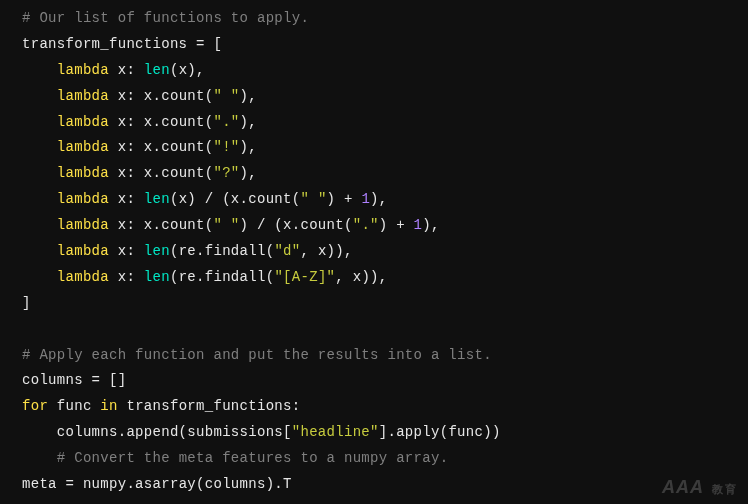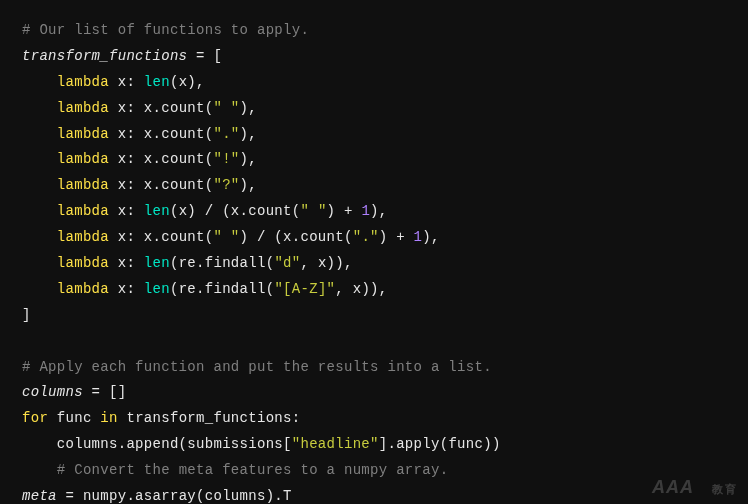--- a/index.html
+++ b/index.html
@@ -7,53 +7,53 @@
     background: #1a1a1a;
     width: 748px;
     height: 504px;
     overflow: hidden;
     font-family: Consolas, 'Courier New', monospace;
     font-size: 14px;
     position: relative;
   }
   .code-block {
     background: #101010;
-    padding: 18px 22px;
+    padding: 6px 22px;
     line-height: 1.85;
     color: #e6e6e6;
     width: 100%;
     height: 100%;
     white-space: pre;
     letter-spacing: 0.3px;
   }
   .tok { display: inline; }
   .c  { color: #7f7f7f; }   
   .kw { color: #fde047; }   
   .op { color: #e6e6e6; }   
-  .id { color: #e6e6e6; font-style: italic; }   
+  .id { color: #e6e6e6; }   
   .fn { color: #00e6c4; }   
   .st { color: #c7cc3e; }   
   .nu { color: #ae81ff; }   
   .watermark {
     position: absolute;
     right: 10px;
     bottom: 6px;
     color: rgba(255,255,255,0.18);
     font-family: Arial, sans-serif;
     font-size: 18px;
     font-weight: bold;
     letter-spacing: 1px;
     font-style: italic;
     pointer-events: none;
   }
   .watermark .sub {
     font-size: 11px;
     font-style: normal;
     letter-spacing: 2px;
-    margin-left: 18px;
+    margin-left: 8px;
   }
 </style>
 </head>
 <body>
 
 <div class="code-block" id="code-root"><div><span class="tok c"># Our list of functions to apply.</span></div><div><span class="tok id">transform_functions</span><span class="tok op"> = [</span></div><div><span class="tok op">    </span><span class="tok kw">lambda</span><span class="tok op"> x: </span><span class="tok fn">len</span><span class="tok op">(x),</span></div><div><span class="tok op">    </span><span class="tok kw">lambda</span><span class="tok op"> x: x.count(</span><span class="tok st">" "</span><span class="tok op">),</span></div><div><span class="tok op">    </span><span class="tok kw">lambda</span><span class="tok op"> x: x.count(</span><span class="tok st">"."</span><span class="tok op">),</span></div><div><span class="tok op">    </span><span class="tok kw">lambda</span><span class="tok op"> x: x.count(</span><span class="tok st">"!"</span><span class="tok op">),</span></div><div><span class="tok op">    </span><span class="tok kw">lambda</span><span class="tok op"> x: x.count(</span><span class="tok st">"?"</span><span class="tok op">),</span></div><div><span class="tok op">    </span><span class="tok kw">lambda</span><span class="tok op"> x: </span><span class="tok fn">len</span><span class="tok op">(x) / (x.count(</span><span class="tok st">" "</span><span class="tok op">) + </span><span class="tok nu">1</span><span class="tok op">),</span></div><div><span class="tok op">    </span><span class="tok kw">lambda</span><span class="tok op"> x: x.count(</span><span class="tok st">" "</span><span class="tok op">) / (x.count(</span><span class="tok st">"."</span><span class="tok op">) + </span><span class="tok nu">1</span><span class="tok op">),</span></div><div><span class="tok op">    </span><span class="tok kw">lambda</span><span class="tok op"> x: </span><span class="tok fn">len</span><span class="tok op">(re.findall(</span><span class="tok st">"d"</span><span class="tok op">, x)),</span></div><div><span class="tok op">    </span><span class="tok kw">lambda</span><span class="tok op"> x: </span><span class="tok fn">len</span><span class="tok op">(re.findall(</span><span class="tok st">"[A-Z]"</span><span class="tok op">, x)),</span></div><div><span class="tok op">]</span></div><div>&nbsp;</div><div><span class="tok c"># Apply each function and put the results into a list.</span></div><div><span class="tok id">columns</span><span class="tok op"> = []</span></div><div><span class="tok kw">for</span><span class="tok op"> func </span><span class="tok kw">in</span><span class="tok op"> transform_functions:</span></div><div><span class="tok op">    columns.append(submissions[</span><span class="tok st">"headline"</span><span class="tok op">].apply(func))</span></div><div><span class="tok op">    </span><span class="tok c"># Convert the meta features to a numpy array.</span></div><div><span class="tok id">meta</span><span class="tok op"> = numpy.asarray(columns).T</span></div></div>
 
 <div class="watermark">
   <span>AAA</span><span class="sub">教育</span>
 </div>

